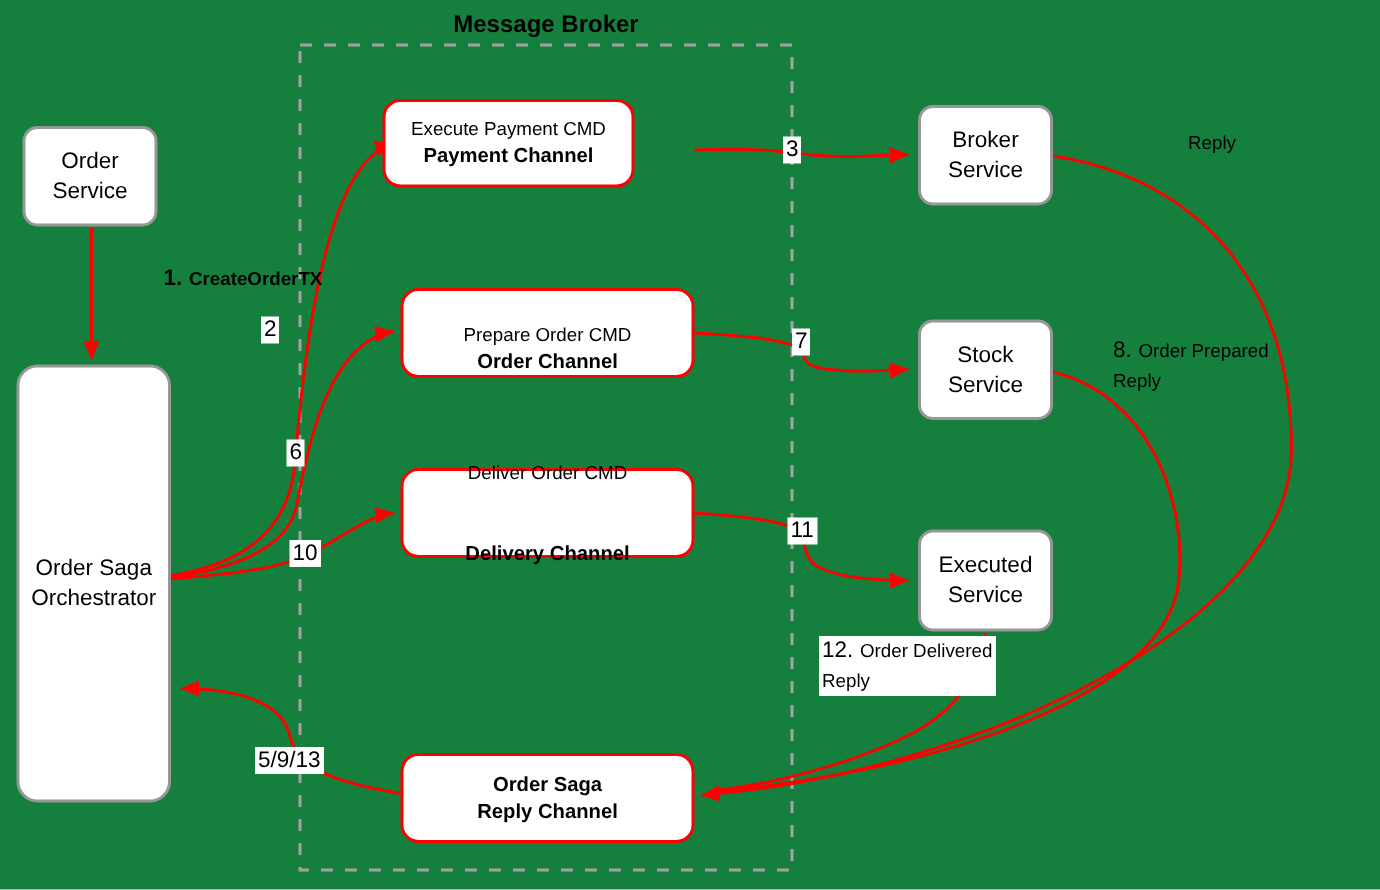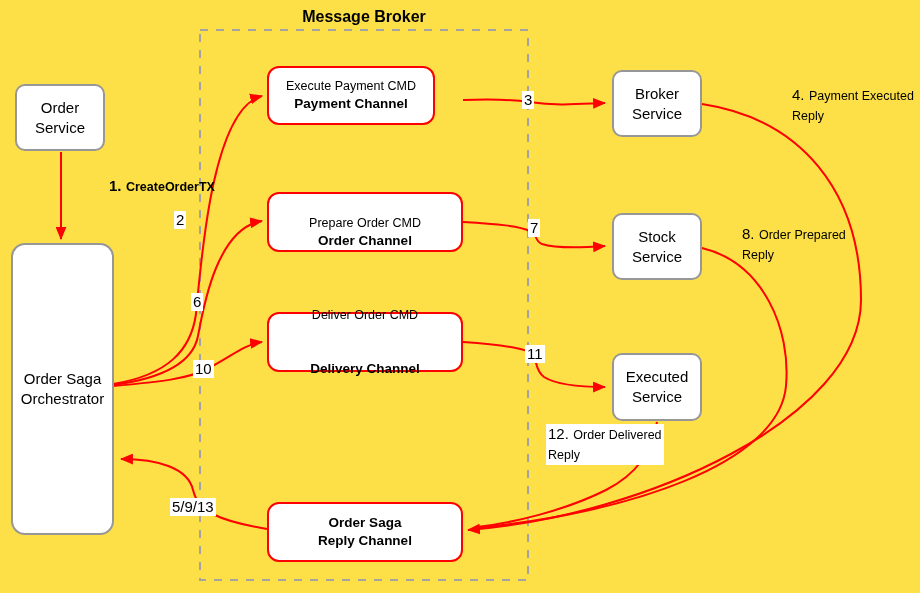--- a/index.html
+++ b/index.html
@@ -1,17 +1,17 @@
 <!DOCTYPE html>
 <html><head>
 <meta charset="utf-8">
 <style>
   html,body{margin:0;padding:0;background:#ffffff;}
   body{font-family:"Liberation Sans",sans-serif;color:#000;}
-  .stage{position:relative;width:920px;height:593px;background:#fde047;overflow:hidden;}
+  .stage{position:relative;width:920px;height:593px;background:#15803d;overflow:hidden;}
   svg.edges{position:absolute;left:0;top:0;z-index:1;}
   .node{position:absolute;z-index:2;background:#fff;display:flex;flex-direction:column;
         align-items:center;justify-content:center;text-align:center;box-sizing:border-box;}
   .service{border:2px solid #979797;border-radius:10px;font-size:15px;line-height:20px;}
   .channel{border:2px solid #ff0000;border-radius:12px;}
   .channel .l1{font-size:12.5px;line-height:17px;}
   .channel .l2{font-size:13.5px;line-height:18px;font-weight:bold;}
   .channel .l1.bold{font-weight:bold;font-size:13.5px;line-height:18px;}
   .lbl{position:absolute;z-index:3;white-space:nowrap;}
   .num{font-size:15px;line-height:18px;}
@@ -54,21 +54,21 @@
   <div class="node service" style="left:15px;top:84px;width:90px;height:67px;">
     <div>Order</div>
     <div>Service</div>
   </div>
 
   <div class="node service" style="left:11px;top:243px;width:103px;height:292px;border-radius:14px;">
     <div>Order Saga</div>
     <div>Orchestrator</div>
   </div>
 
-  <div class="node channel" style="left:267px;top:66px;width:168px;height:59px;">
+  <div class="node channel" style="left:255px;top:66px;width:168px;height:59px;">
     <div class="l1">Execute Payment CMD</div>
     <div class="l2">Payment Channel</div>
   </div>
 
   <div class="node channel" style="left:267px;top:192px;width:196px;height:60px;justify-content:flex-end;">
     <div class="l1">Prepare Order CMD</div>
     <div class="l2">Order Channel</div>
   </div>
 
   <div class="node channel" style="left:267px;top:312px;width:196px;height:60px;gap:36px;">
@@ -99,24 +99,20 @@
   <div class="lbl" style="left:64px;top:177px;font-weight:bold;margin-left:45px;">
     <span class="stepnum">1.</span>
     <span class="steptxt">CreateOrderTX</span>
   </div>
 
   <div class="lbl num whitebg" style="left:174px;top:211px;">2</div>
 
   <div class="lbl num whitebg" style="left:522px;top:91px;">3</div>
 
   <div class="lbl" style="left:792px;top:85px;">
-    <div style="line-height:20px;">
-      <span class="stepnum">4.</span>
-      <span class="steptxt">Payment Executed</span>
-    </div>
     <div class="steptxt" style="line-height:20px;">Reply</div>
   </div>
 
   <div class="lbl num whitebg" style="left:170px;top:498px;">5/9/13</div>
 
   <div class="lbl num whitebg" style="left:191px;top:293px;">6</div>
 
   <div class="lbl num whitebg" style="left:528px;top:219px;">7</div>
 
   <div class="lbl" style="left:742px;top:224px;">

